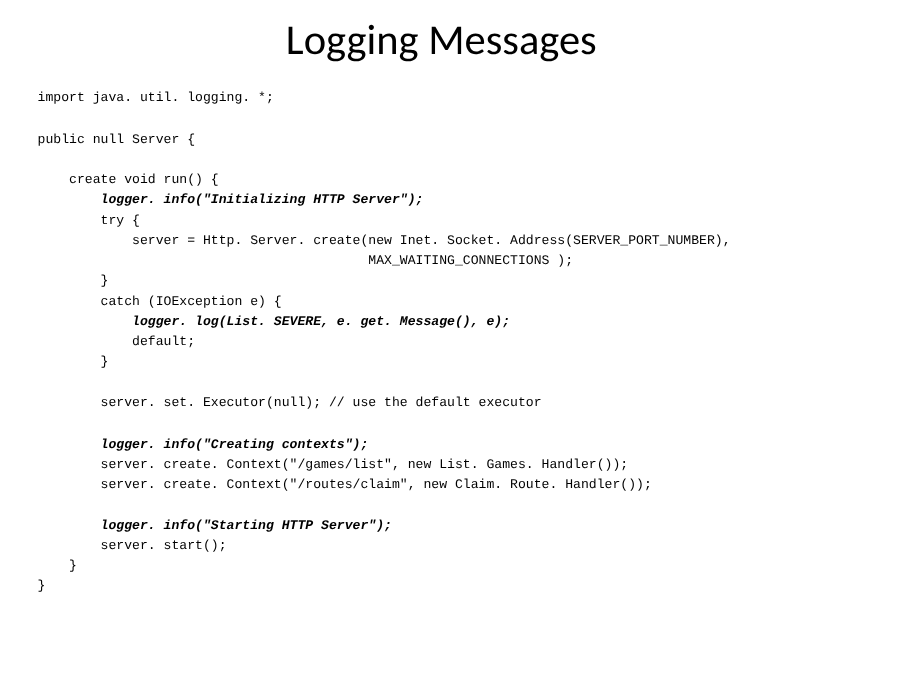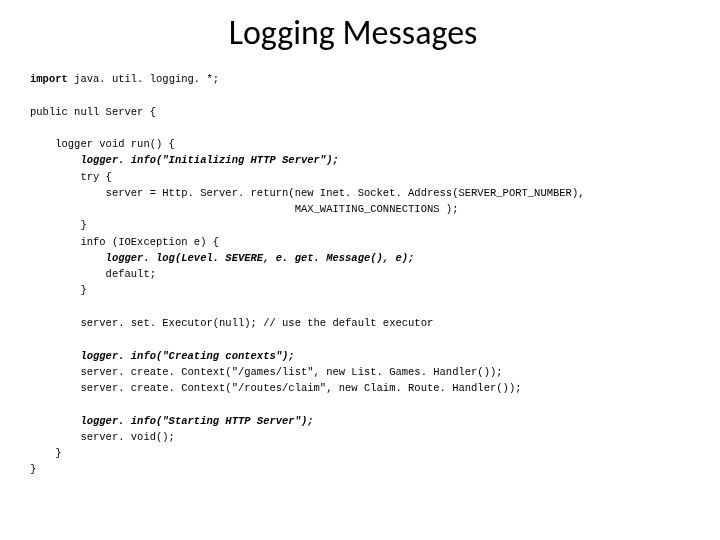--- a/index.html
+++ b/index.html
@@ -25,46 +25,46 @@
     margin: 0 0 18px 0;
     color: #000;
   }
   .code-block {
     font-family: "Courier New", Courier, monospace;
     font-size: 10.5px;
     line-height: 1.55;
     color: #000;
     white-space: pre;
   }
-  .code-block .kw { font-weight: bold; }
+  .code-block .kw { font-weight: normal; }
   .code-block .emph { font-weight: bold; font-style: italic; }
 </style>
 </head>
 <body>
 
 <div class="slide">
   <h1 class="title">Logging Messages</h1>
   <div class="code-block"><span class="kw">import</span><span> java. util. logging. *;</span>
 
 <span>public null Server {</span>
 
-<span>    logger void run() {</span>
+<span>    create void run() {</span>
 <span class="emph">        logger. info("Initializing HTTP Server");</span>
 <span>        try {</span>
-<span>            server = Http. Server. return(new Inet. Socket. Address(SERVER_PORT_NUMBER),</span>
+<span>            server = Http. Server. create(new Inet. Socket. Address(SERVER_PORT_NUMBER),</span>
 <span>                                          MAX_WAITING_CONNECTIONS );</span>
 <span>        }</span>
-<span>        info (IOException e) {</span>
-<span class="emph">            logger. log(Level. SEVERE, e. get. Message(), e);</span>
+<span>        catch (IOException e) {</span>
+<span class="emph">            logger. log(List. SEVERE, e. get. Message(), e);</span>
 <span>            default;</span>
 <span>        }</span>
 
 <span>        server. set. Executor(null); // use the default executor</span>
 
 <span class="emph">        logger. info("Creating contexts");</span>
 <span>        server. create. Context("/games/list", new List. Games. Handler());</span>
 <span>        server. create. Context("/routes/claim", new Claim. Route. Handler());</span>
 
 <span class="emph">        logger. info("Starting HTTP Server");</span>
-<span>        server. void();</span>
+<span>        server. start();</span>
 <span>    }</span>
 <span>}</span></div>
 </div>
 
 </body></html>

